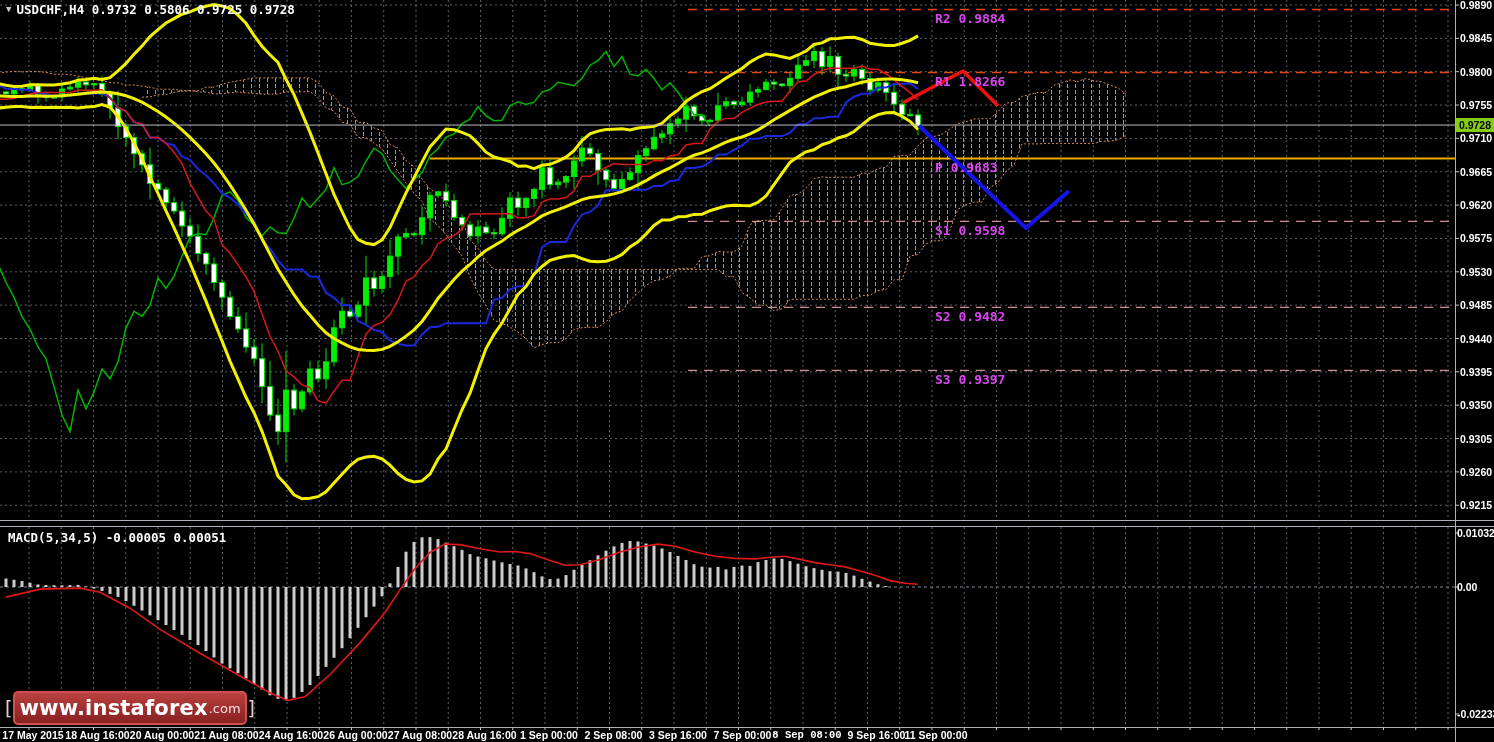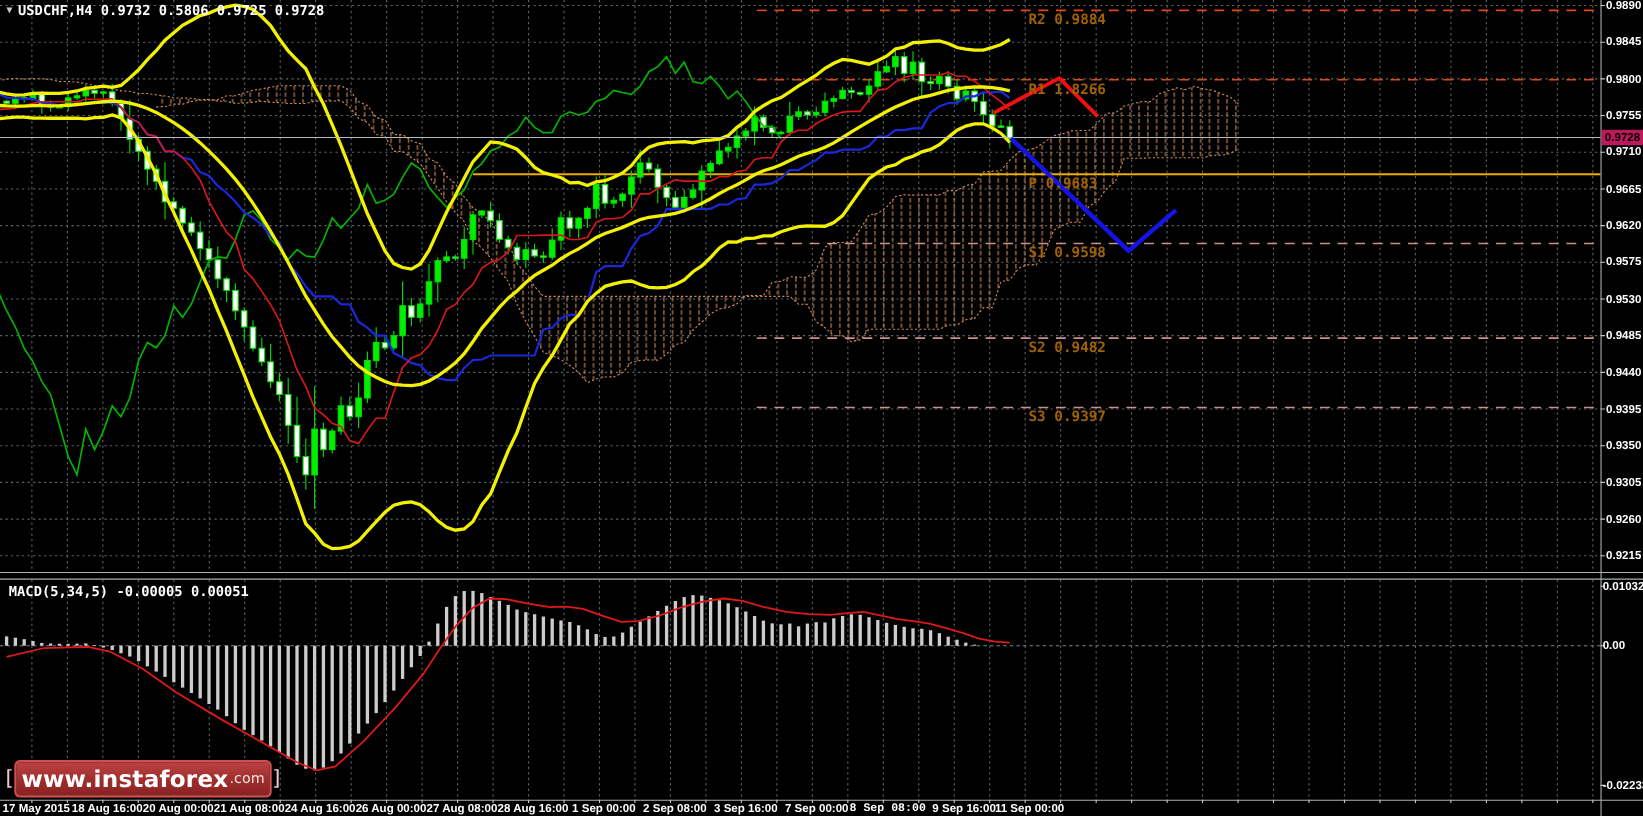--- a/index.html
+++ b/index.html
@@ -8,35 +8,35 @@
   #chart-svg{position:absolute;left:0;top:0;}
   .title-bar{position:absolute;left:6px;top:2px;color:#fff;font-size:12.5px;font-weight:bold;
              font-family:"DejaVu Sans Mono",monospace;white-space:nowrap;}
   .title-bar .tri{color:#c8c8c8;font-size:9px;vertical-align:2px;margin-right:5px;}
   .annot{position:absolute;color:#ff0000;font-family:"DejaVu Sans",sans-serif;
          text-align:center;white-space:nowrap;}
   #annot-ru{left:983px;top:6px;width:462px;font-size:21px;}
   #annot-en{left:983px;top:31px;width:410px;font-size:20px;}
   .macd-label{position:absolute;left:8px;top:530px;color:#fff;font-size:12.5px;font-weight:bold;
               font-family:"DejaVu Sans Mono",monospace;white-space:nowrap;}
-  .price-badge{position:absolute;left:1456px;top:118px;width:38px;height:14px;background:#be185d;
+  .price-badge{position:absolute;left:1456px;top:118px;width:38px;height:14px;background:#84cc16;
                color:#000;font-size:10.5px;font-weight:bold;line-height:14px;text-align:center;
                font-family:"Liberation Sans",sans-serif;}
   .logo{position:absolute;left:13px;top:691px;width:234px;height:34px;border-radius:5px;
         background:linear-gradient(180deg,#bc4242 0%,#a33030 45%,#8a2222 100%);
         border:2px solid #d05050;box-sizing:border-box;display:flex;align-items:center;
         justify-content:center;white-space:nowrap;}
   .logo .br{color:#eccaca;font-size:19px;font-family:"DejaVu Sans",sans-serif;margin:0 7px;}
   .logo .main{color:#fff;font-size:21px;font-weight:bold;font-family:"DejaVu Sans",sans-serif;letter-spacing:0.2px;}
   .logo .com{color:#f4e2e2;font-size:13px;font-family:"DejaVu Sans",sans-serif;margin-left:1px;}
   .axis-label{position:absolute;color:#fff;font-size:10.5px;font-weight:bold;white-space:nowrap;
               font-family:"Liberation Sans",sans-serif;}
   .time-label{position:absolute;color:#fff;font-size:10.5px;font-weight:bold;white-space:nowrap;
               font-family:"Liberation Sans",sans-serif;transform:translateX(-50%);}
-  .pivot-label{position:absolute;color:#a16207;font-size:13px;font-weight:bold;white-space:nowrap;
+  .pivot-label{position:absolute;color:#d946ef;font-size:13px;font-weight:bold;white-space:nowrap;
                font-family:"DejaVu Sans Mono",monospace;}
 </style>
 </head>
 <body>
 
 <div id="app">
   <svg id="chart-svg" width="1494" height="742">
       <defs>
         <clipPath id="clipPrice">
           <rect x="0" y="0" width="1456" height="521"></rect>

